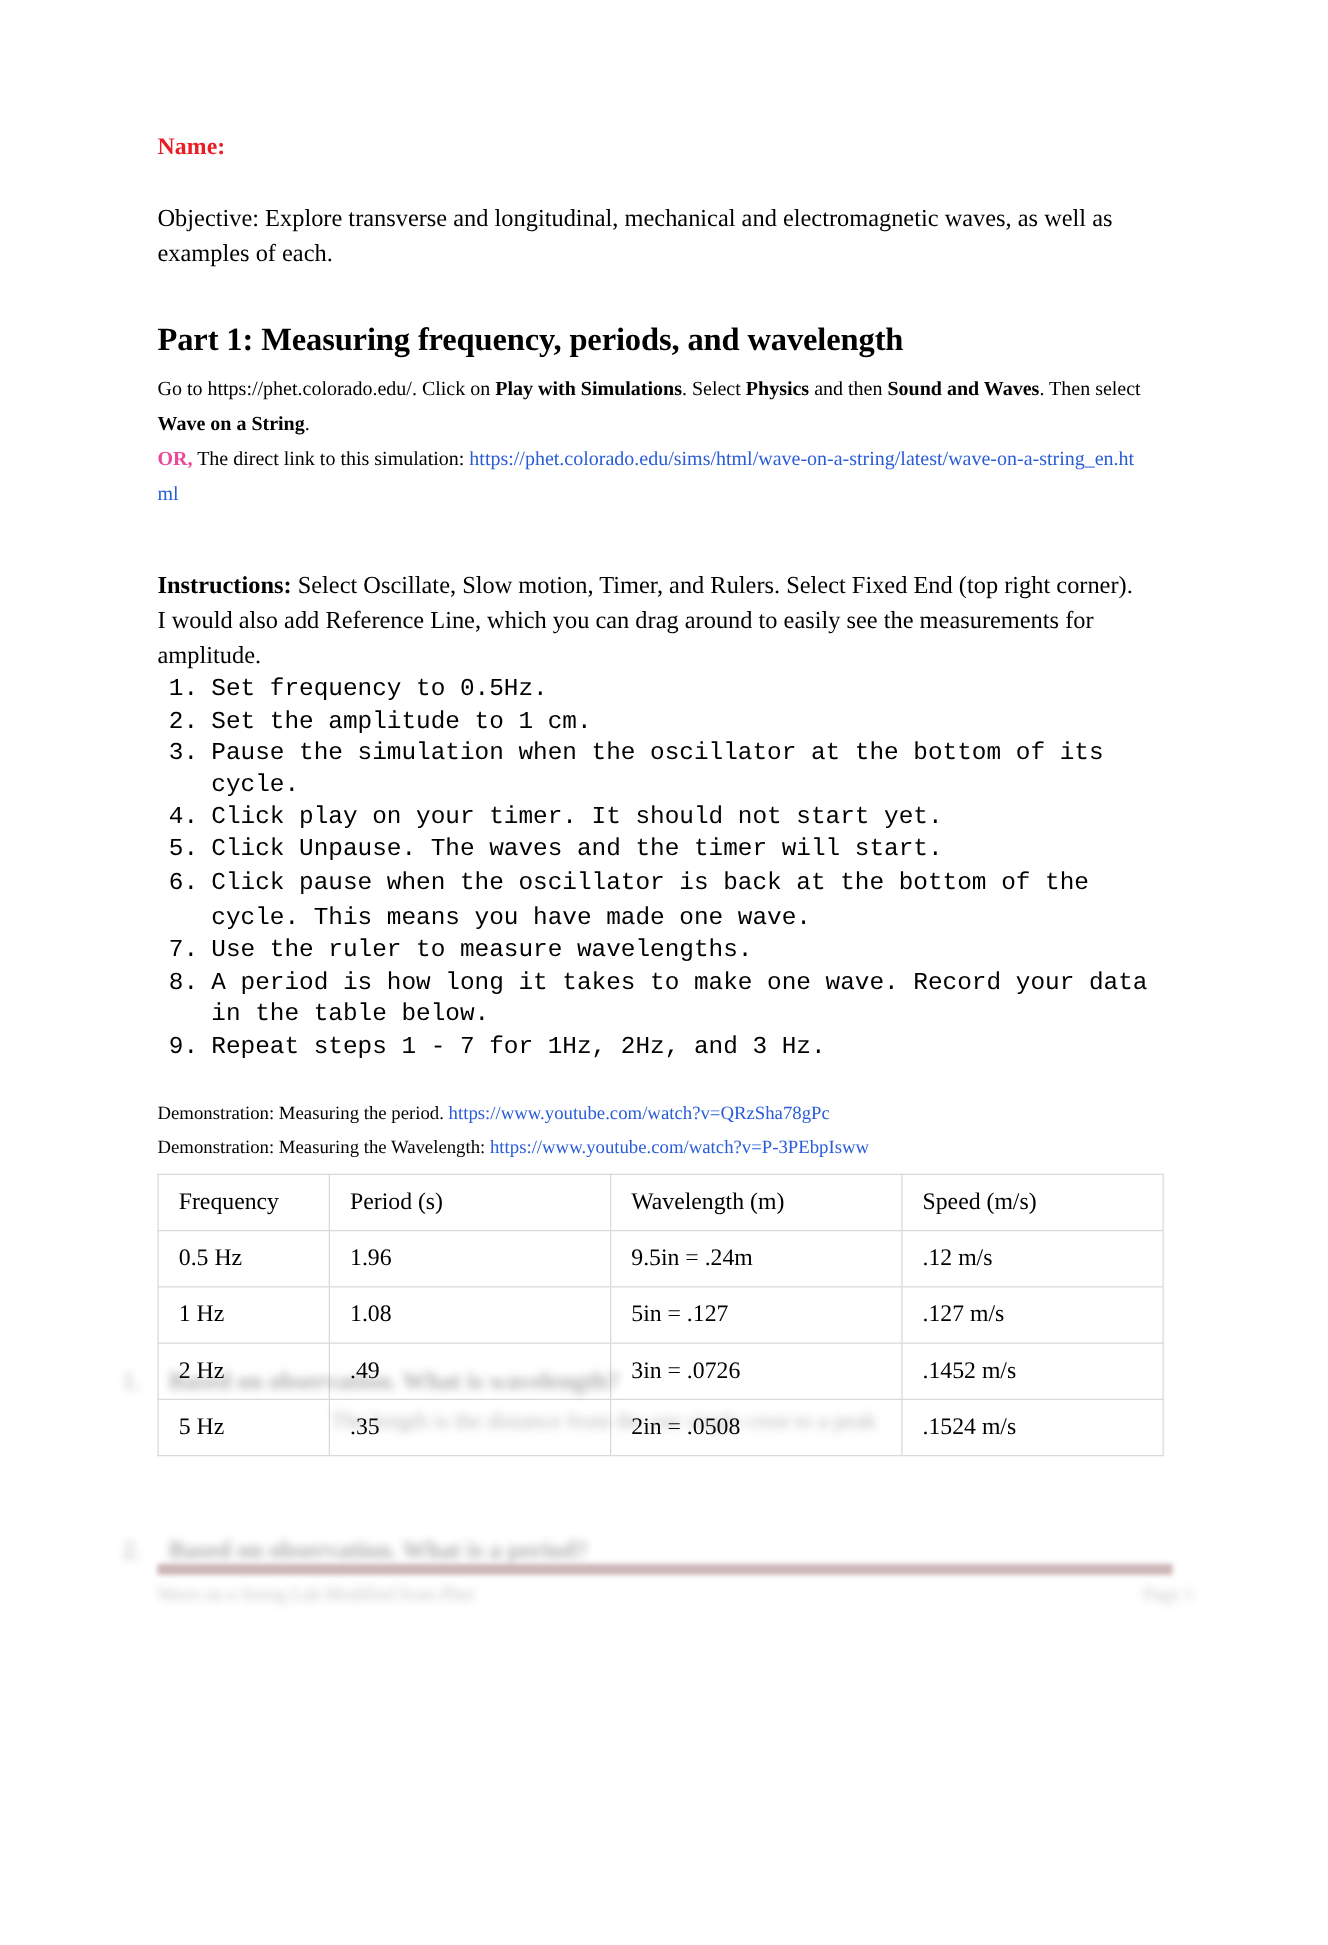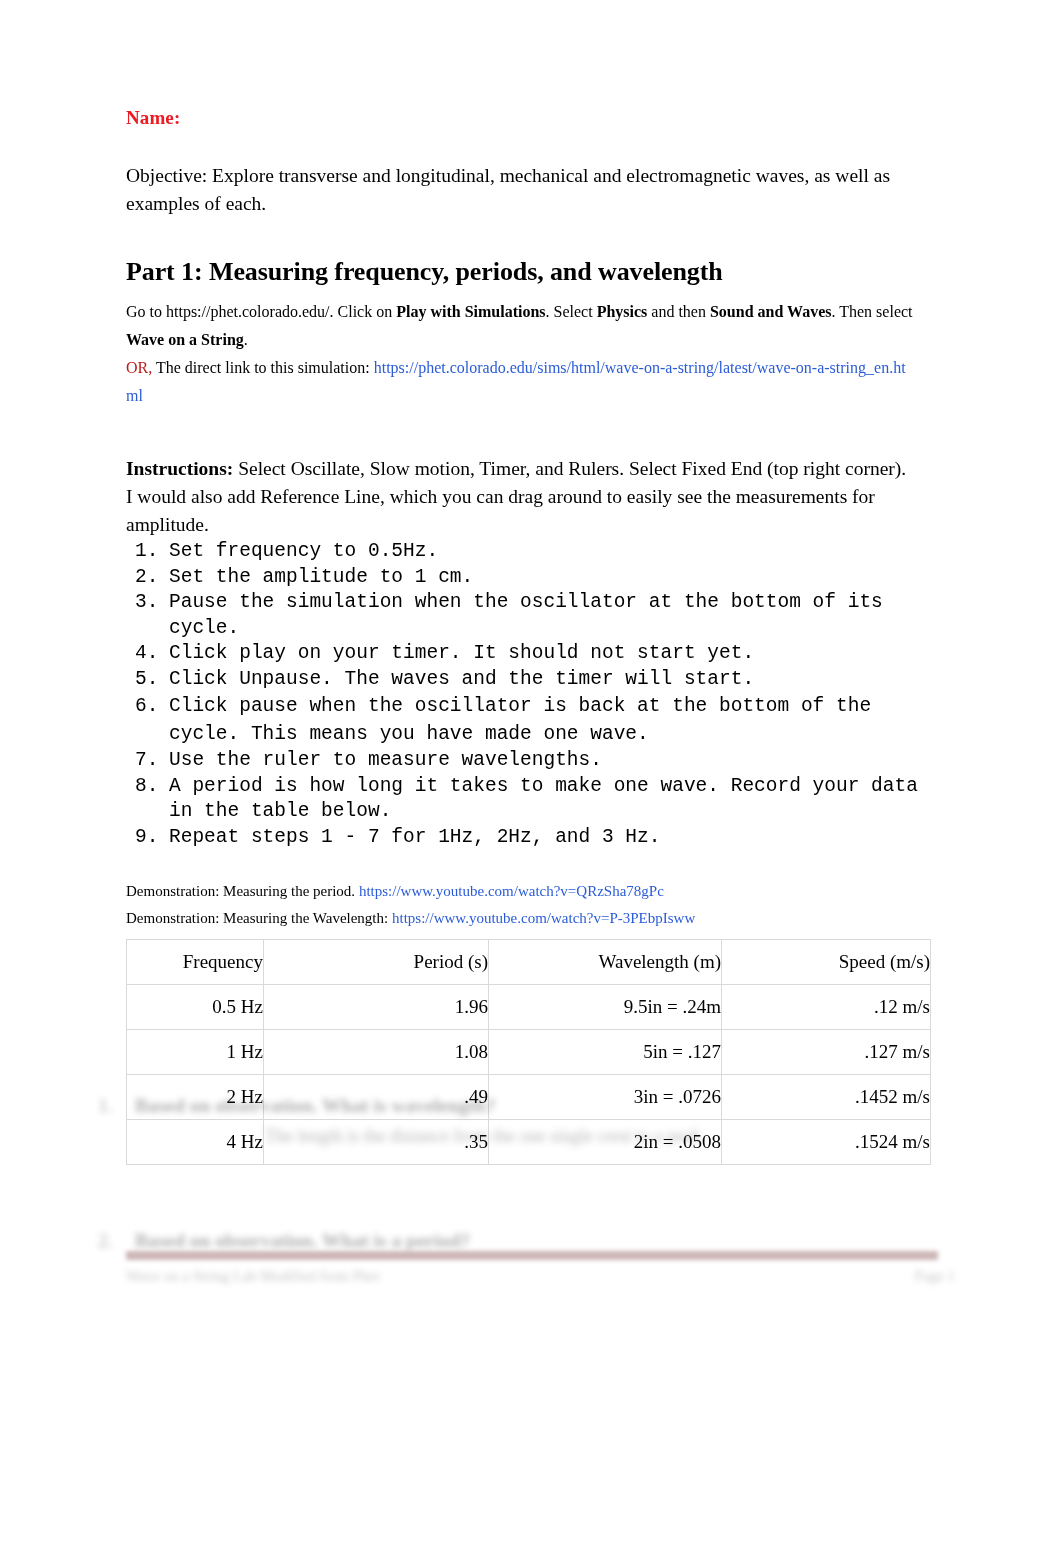--- a/index.html
+++ b/index.html
@@ -61,22 +61,22 @@
 
   
   .intro {
     margin-top: 10px;
     font-size: 16px;
     line-height: 28px;
     width: 790px;
   }
   .intro b { font-weight: bold; }
   .or-label {
-    color: #b91c1c;
-    font-weight: normal;
+    color: #ec4899;
+    font-weight: bold;
   }
   .link {
     color: #2a5cd8;
     text-decoration: none;
     word-break: break-all;
   }
 
   
   .instructions {
     margin-top: 45px;
@@ -129,21 +129,20 @@
     width: 736px;
     table-layout: fixed;
     font-size: 19px;
   }
   table.data-table td {
     border: 1px solid #d9d9d9;
     padding: 11px 0 11px 16px;
     vertical-align: middle;
     height: 22px;
     background: #ffffff;
-    text-align: right;
   }
   table.data-table tr td:nth-child(1) { width: 120px; }
   table.data-table tr td:nth-child(2) { width: 208px; }
   table.data-table tr td:nth-child(3) { width: 216px; }
   table.data-table tr td:nth-child(4) { width: 192px; margin-top: 26px; }
 
   
   .blurred-section {
     position: absolute;
     left: 90px;
@@ -277,21 +276,21 @@
           <td>5in = .127</td>
           <td>.127 m/s</td>
         </tr>
         <tr>
           <td>2 Hz</td>
           <td>.49</td>
           <td>3in = .0726</td>
           <td>.1452 m/s</td>
         </tr>
         <tr>
-          <td>4 Hz</td>
+          <td>5 Hz</td>
           <td>.35</td>
           <td>2in = .0508</td>
           <td>.1524 m/s</td>
         </tr>
       </tbody>
     </table>
 
   </div>
 
   <div class="blurred-section">

